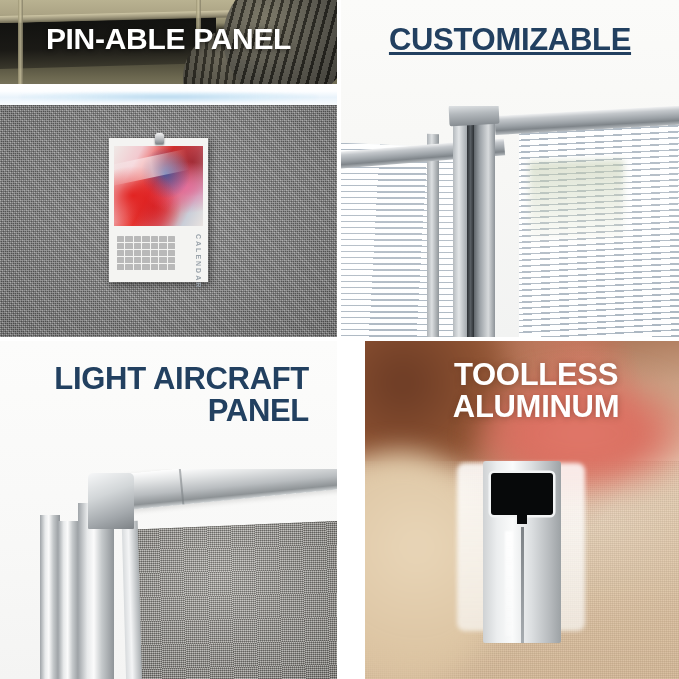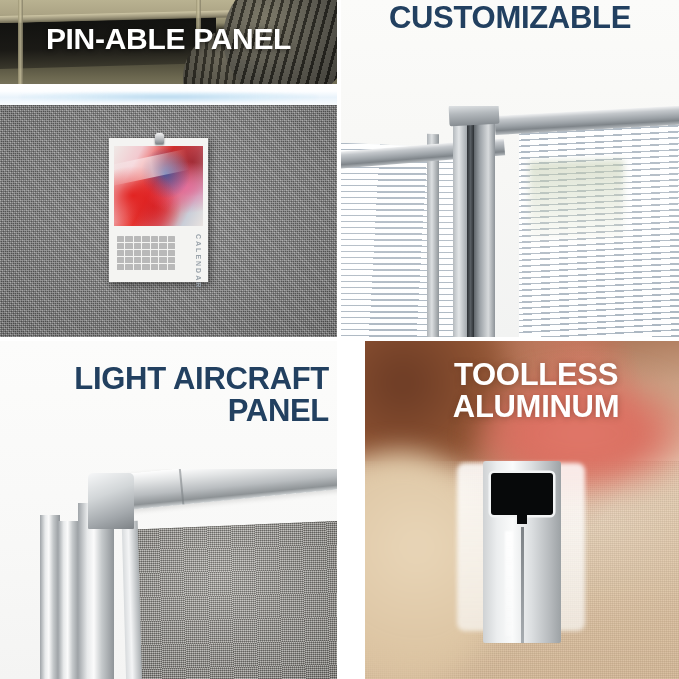--- a/index.html
+++ b/index.html
@@ -163,23 +163,24 @@
     writing-mode: vertical-rl;
     font-weight: 700;
   }
 
   
   .tr-bg {
     position: absolute; inset: 0;
     background: linear-gradient(180deg,#fbfbf9 0%, #f7f7f5 52%, #f2f3f2 100%);
   }
   .tr-caption {
-    left: 8px; right: 8px; top: 2px;
+    left: 8px; right: 8px; top: 24px;
     text-align: center;
     font-size: 31px;
+    text-decoration: underline;
   }
   .tr-photo {
     position: absolute; left: 0; right: 0; top: 106px; bottom: 0;
     overflow: hidden;
   }
   
   .pane {
     position: absolute;
     overflow: hidden;
     background:
@@ -229,21 +230,21 @@
     background: linear-gradient(90deg,#aeb3b7,#dcdfe1 40%,#8f9599);
     transform: skewY(2.4deg);
   }
 
   
   .bl-bg {
     position: absolute; inset: 0;
     background: linear-gradient(180deg,#fcfcfb 0%, #f8f8f7 60%, #f4f4f3 100%);
   }
   .bl-caption {
-    left: 10px; right: 8px; top: 22px;
+    left: 10px; right: 28px; top: 22px;
     text-align: right;
     font-size: 31px;
   }
   .bl-photo {
     position: absolute; left: 0; right: 0; top: 128px; bottom: 0;
     overflow: hidden;
   }
   .frame-top-rail {
     position: absolute;
     left: 96px; top: 8px; right: -26px; height: 36px;

